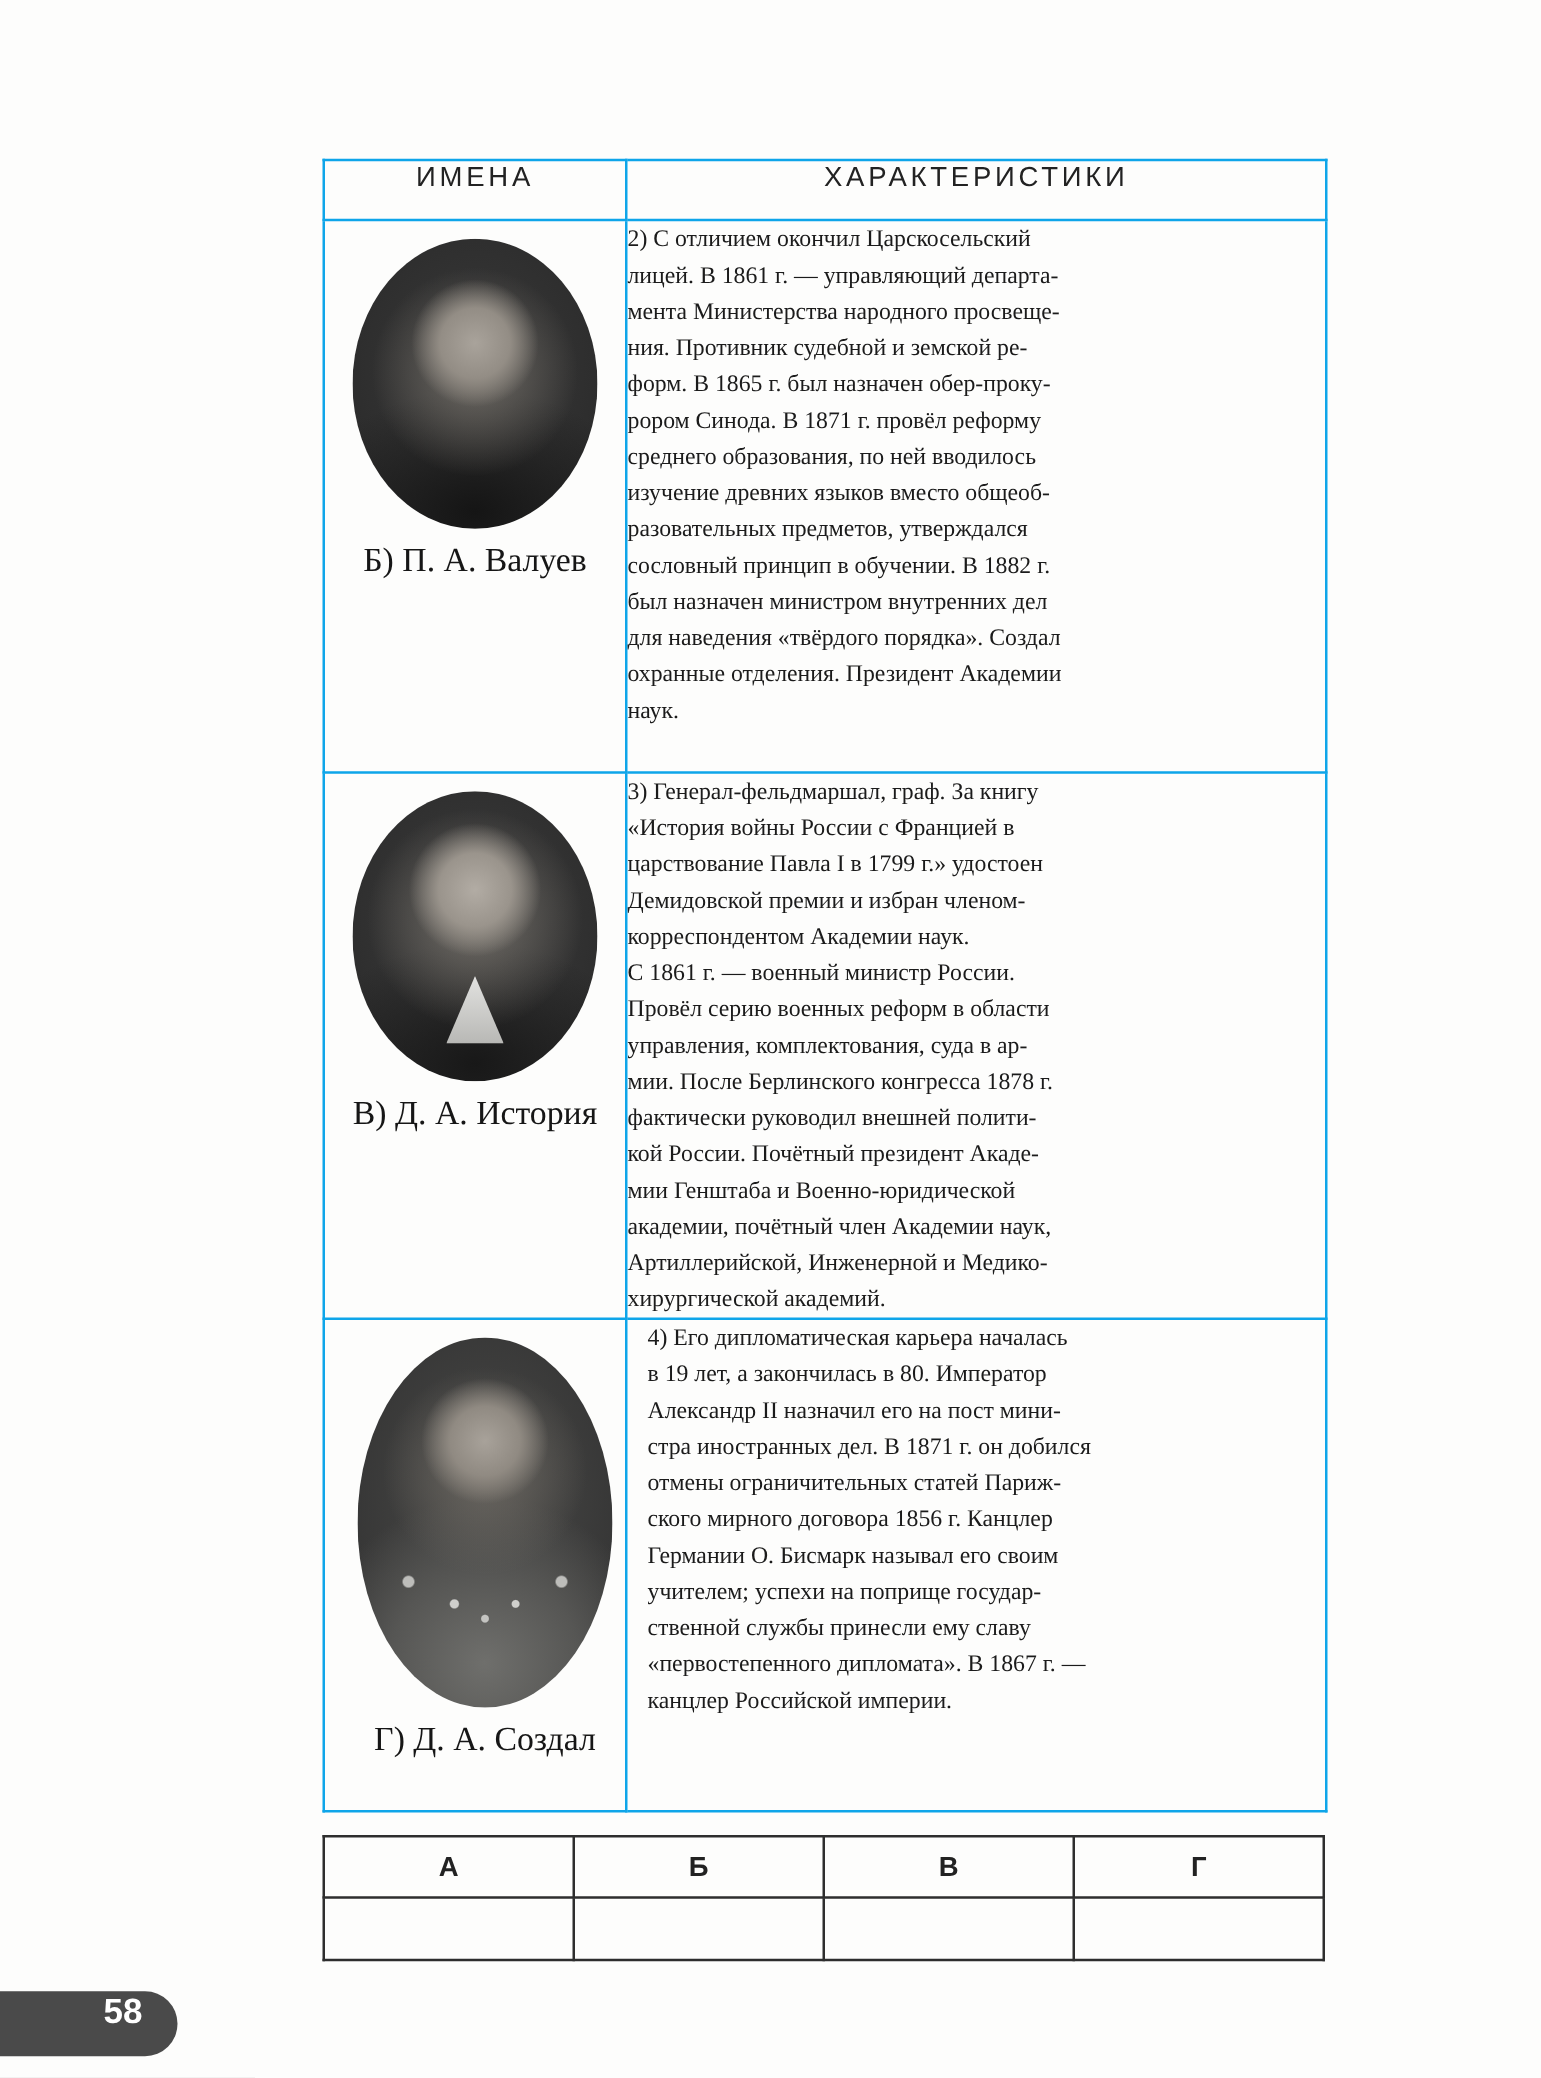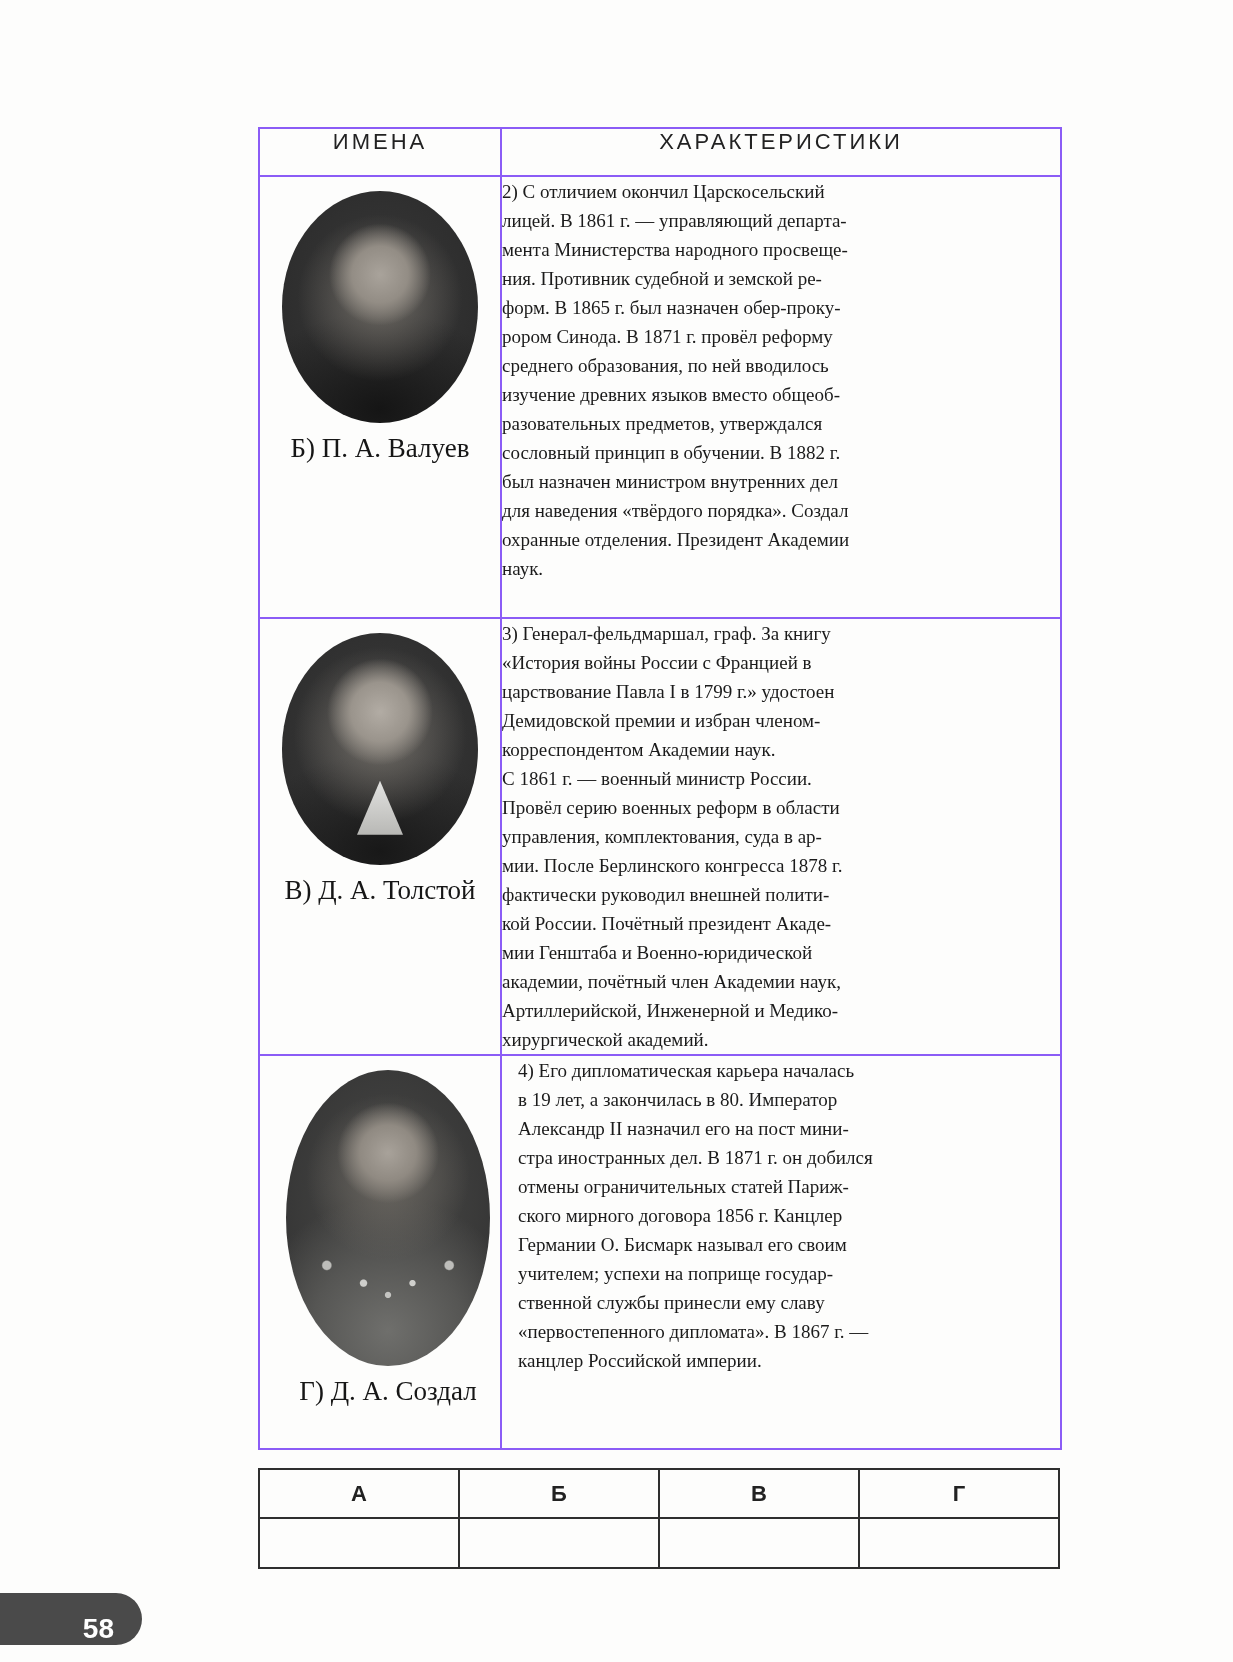--- a/index.html
+++ b/index.html
@@ -19,21 +19,21 @@
     font-style:italic; font-weight:bold;
     font-size:25px;
   }
 
   table.main {
     position:absolute; top:127px; left:258px;
     width:802px;
     border-collapse:collapse; table-layout:fixed;
   }
   table.main th, table.main td {
-    border:2px solid #8b5cf6;
+    border:2px solid #0ea5e9;
     vertical-align:top;
     padding:0;
   }
   col.c-names { width:242px; }
   col.c-chars { width:560px; }
 
   th.head-cell {
     height:46px;
     font-family:"Liberation Sans","DejaVu Sans",sans-serif;
     font-weight:normal; font-size:22px; letter-spacing:3px;
@@ -107,21 +107,21 @@
     font-size:22px; font-weight:bold; color:#222;
     text-align:center; vertical-align:middle;
   }
   table.answers td { height:46px; }
 
   .page-pill {
     position:absolute; left:0; top:1593px;
     width:142px; height:52px;
     background:#4a4a4a;
     border-radius:0 26px 26px 0;
-    display:flex; align-items:flex-end; justify-content:flex-end;
+    display:flex; align-items:flex-start; justify-content:flex-end;
     padding-right:28px; box-sizing:border-box;
   }
   .page-pill span {
     font-family:"Liberation Sans","DejaVu Sans",sans-serif;
     font-weight:bold; font-size:28px; color:#ffffff;
   }
 </style>
 </head>
 <body>
 
@@ -156,21 +156,21 @@
 сословный принцип в обучении. В 1882 г.
 был назначен министром внутренних дел
 для наведения «твёрдого порядка». Создал
 охранные отделения. Президент Академии
 наук.</div>
       </td>
     </tr>
     <tr class="r2">
       <td class="name-cell">
         <div class="portrait p2"></div>
-        <div class="name-label">В) Д. А. Толстой</div>
+        <div class="name-label">В) Д. А. История</div>
       </td>
       <td class="char-cell">
         <div class="char-text">3) Генерал-фельдмаршал, граф. За книгу
 «История войны России с Францией в
 царствование Павла I в 1799 г.» удостоен
 Демидовской премии и избран членом-
 корреспондентом Академии наук.
 С 1861 г. — военный министр России.
 Провёл серию военных реформ в области
 управления, комплектования, суда в ар-

